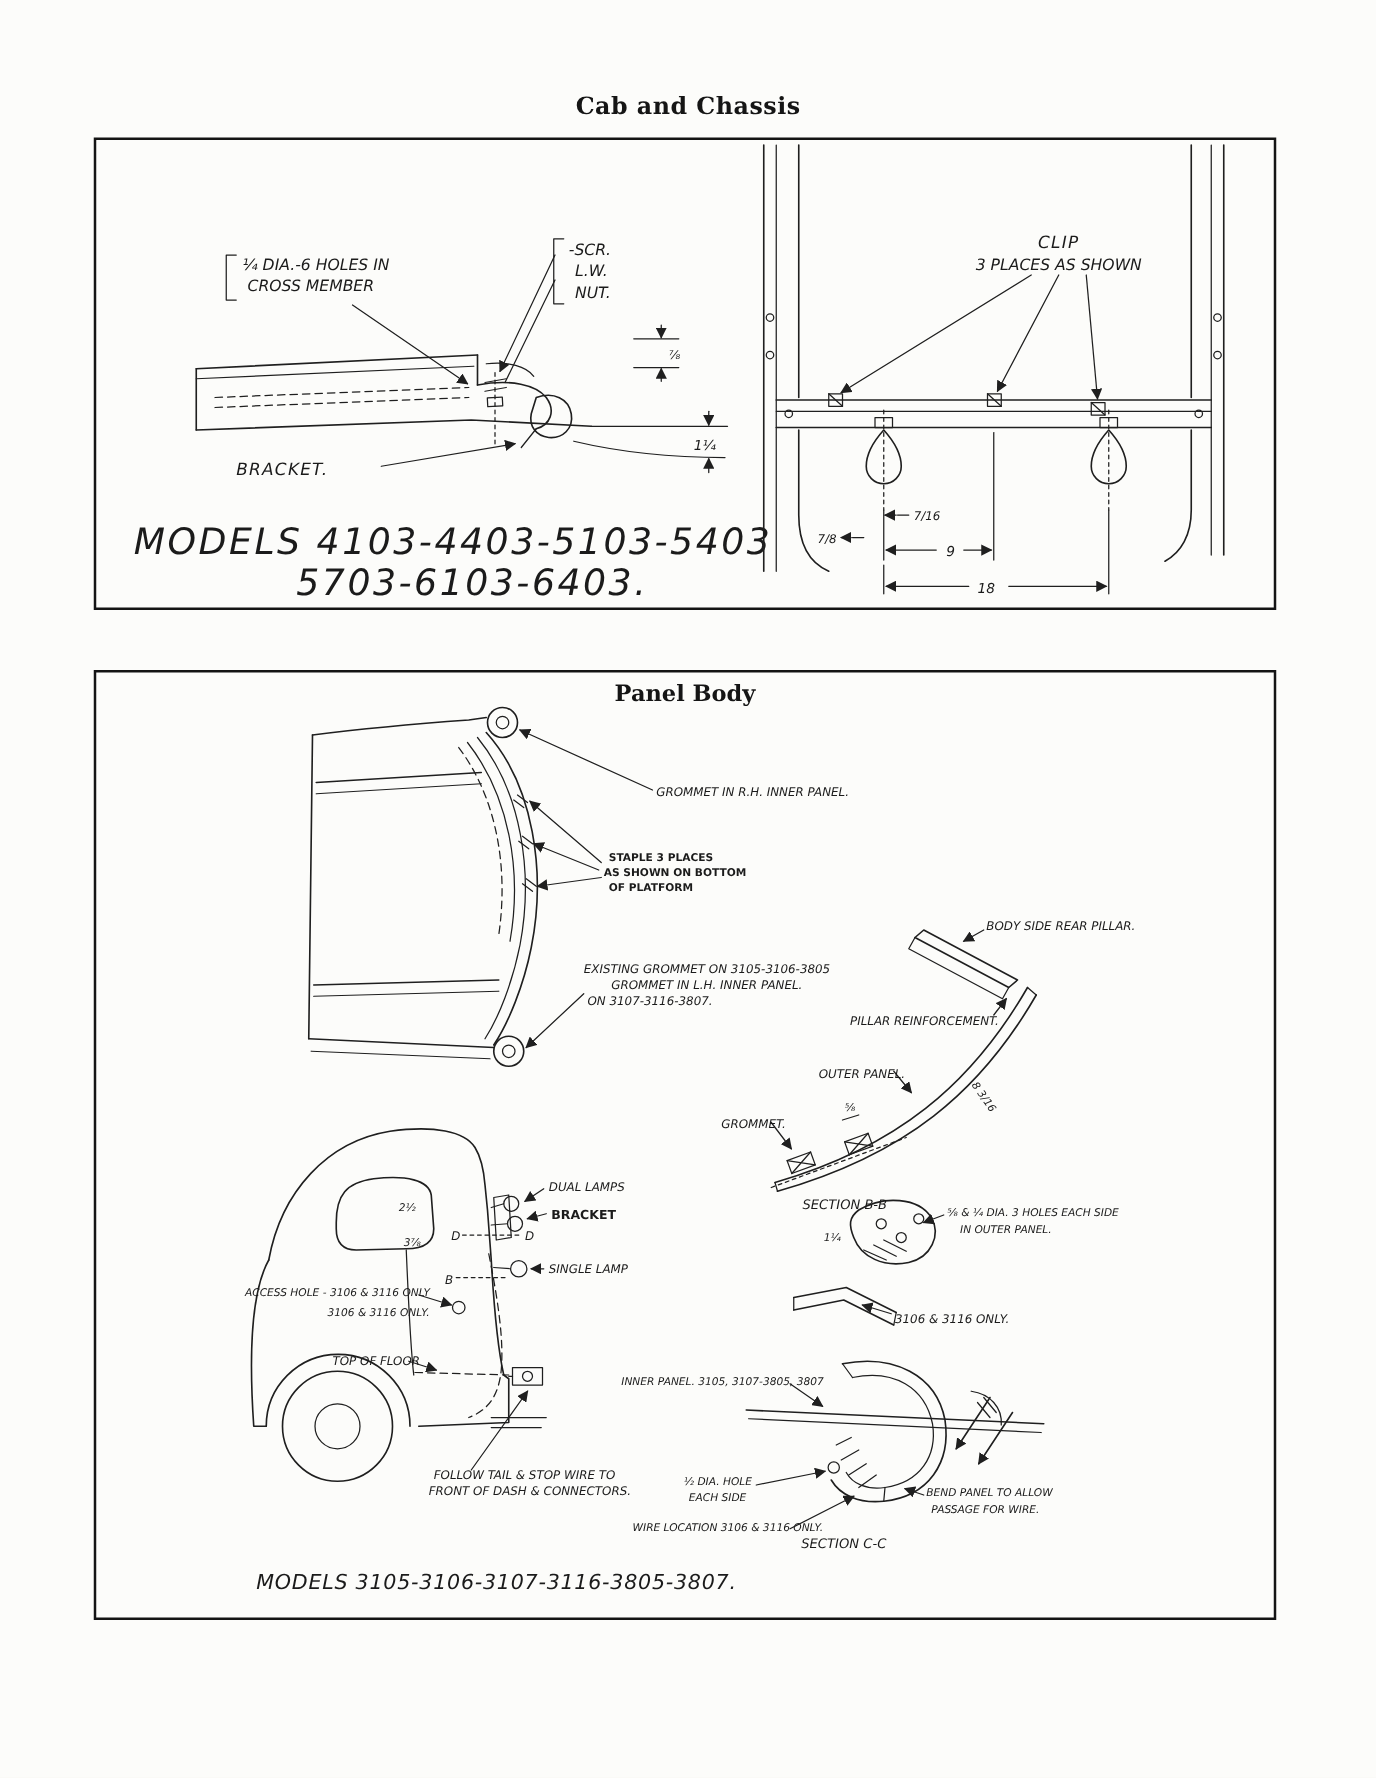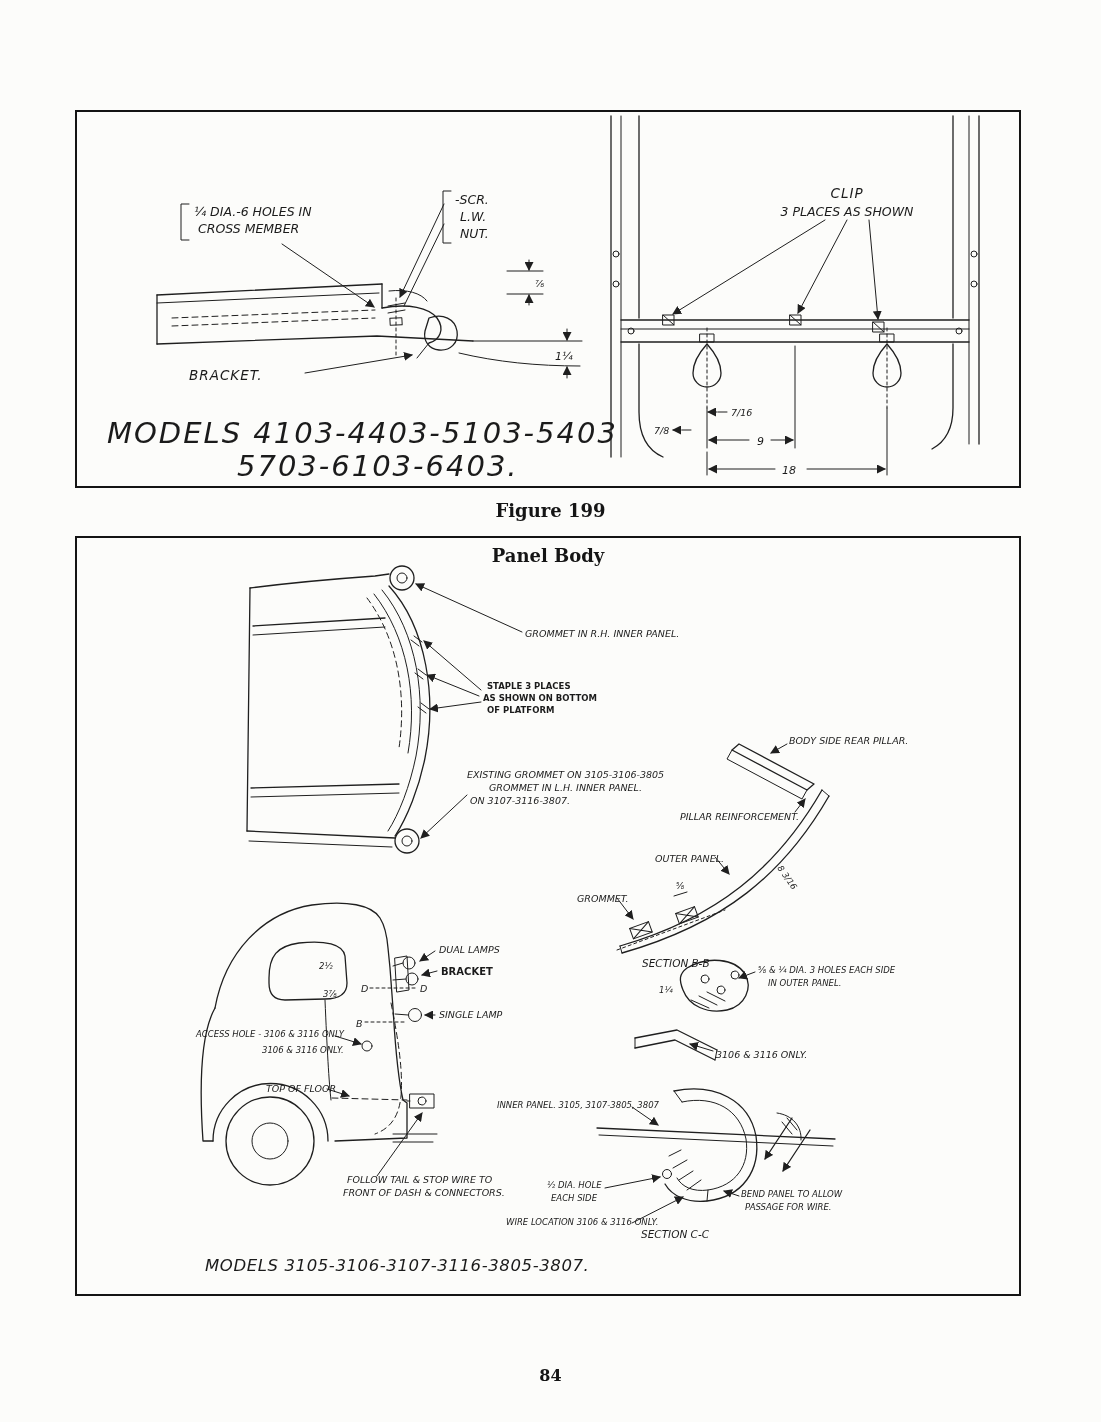--- a/index.html
+++ b/index.html
@@ -36,20 +36,21 @@
   .stamp { font-style:normal; font-weight:bold; font-size:8.5px; }
   .stamp10 { font-style:normal; font-weight:bold; font-size:10px; }
   .models-lg { font-size:29px; letter-spacing:2px; }
   .models-md { font-size:16.5px; letter-spacing:.6px; }
 </style>
 </head>
 <body>
 
 <div class="page">
 
+  <div class="page-header">Cab and Chassis</div>
 
   <div class="figure-box" id="fig199-box">
     <svg viewBox="0 0 942 374">
       <defs>
         <marker id="ah1" markerWidth="9" markerHeight="9" refX="8" refY="4.5" orient="auto" markerUnits="userSpaceOnUse">
           <path d="M0,0 L9,4.5 L0,9 Z" style="fill:#1f1f1f;stroke:none"></path>
         </marker>
       </defs>
 
       <g>
@@ -159,21 +160,20 @@
 
         <text x="770" y="86" class="s13" text-anchor="middle">CLIP</text>
         <text x="770" y="104" class="s12" text-anchor="middle">3 PLACES AS SHOWN</text>
         <text x="654" y="304" class="s9">7/16</text>
         <text x="577" y="322" class="s9">7/8</text>
         <text x="680" y="333" class="s11">9</text>
         <text x="705" y="362" class="s11">18</text>
       </g>
     </svg>
   </div>
-  <div class="caption" id="cap199">Figure 199</div>
 
   <div class="figure-box" id="fig200-box">
     <div class="panel-title">Panel Body</div>
     <svg viewBox="0 0 942 756">
       <defs>
         <marker id="ah2" markerWidth="9" markerHeight="9" refX="8" refY="4.5" orient="auto" markerUnits="userSpaceOnUse">
           <path d="M0,0 L9,4.5 L0,9 Z" style="fill:#1f1f1f;stroke:none"></path>
         </marker>
       </defs>
 
@@ -345,14 +345,13 @@
         <text x="470" y="650" class="s8">½ DIA. HOLE</text>
         <text x="474" y="663" class="s8">EACH SIDE</text>
         <text x="664" y="659" class="s8">BEND PANEL TO ALLOW</text>
         <text x="668" y="672" class="s8">PASSAGE FOR WIRE.</text>
         <text x="429" y="687" class="s8">WIRE LOCATION 3106 &amp; 3116 ONLY.</text>
         <text x="564" y="700" class="s10">SECTION C-C</text>
       </g>
     </svg>
   </div>
 
-  <div class="page-number">84</div>
 </div>
 
 </body></html>

